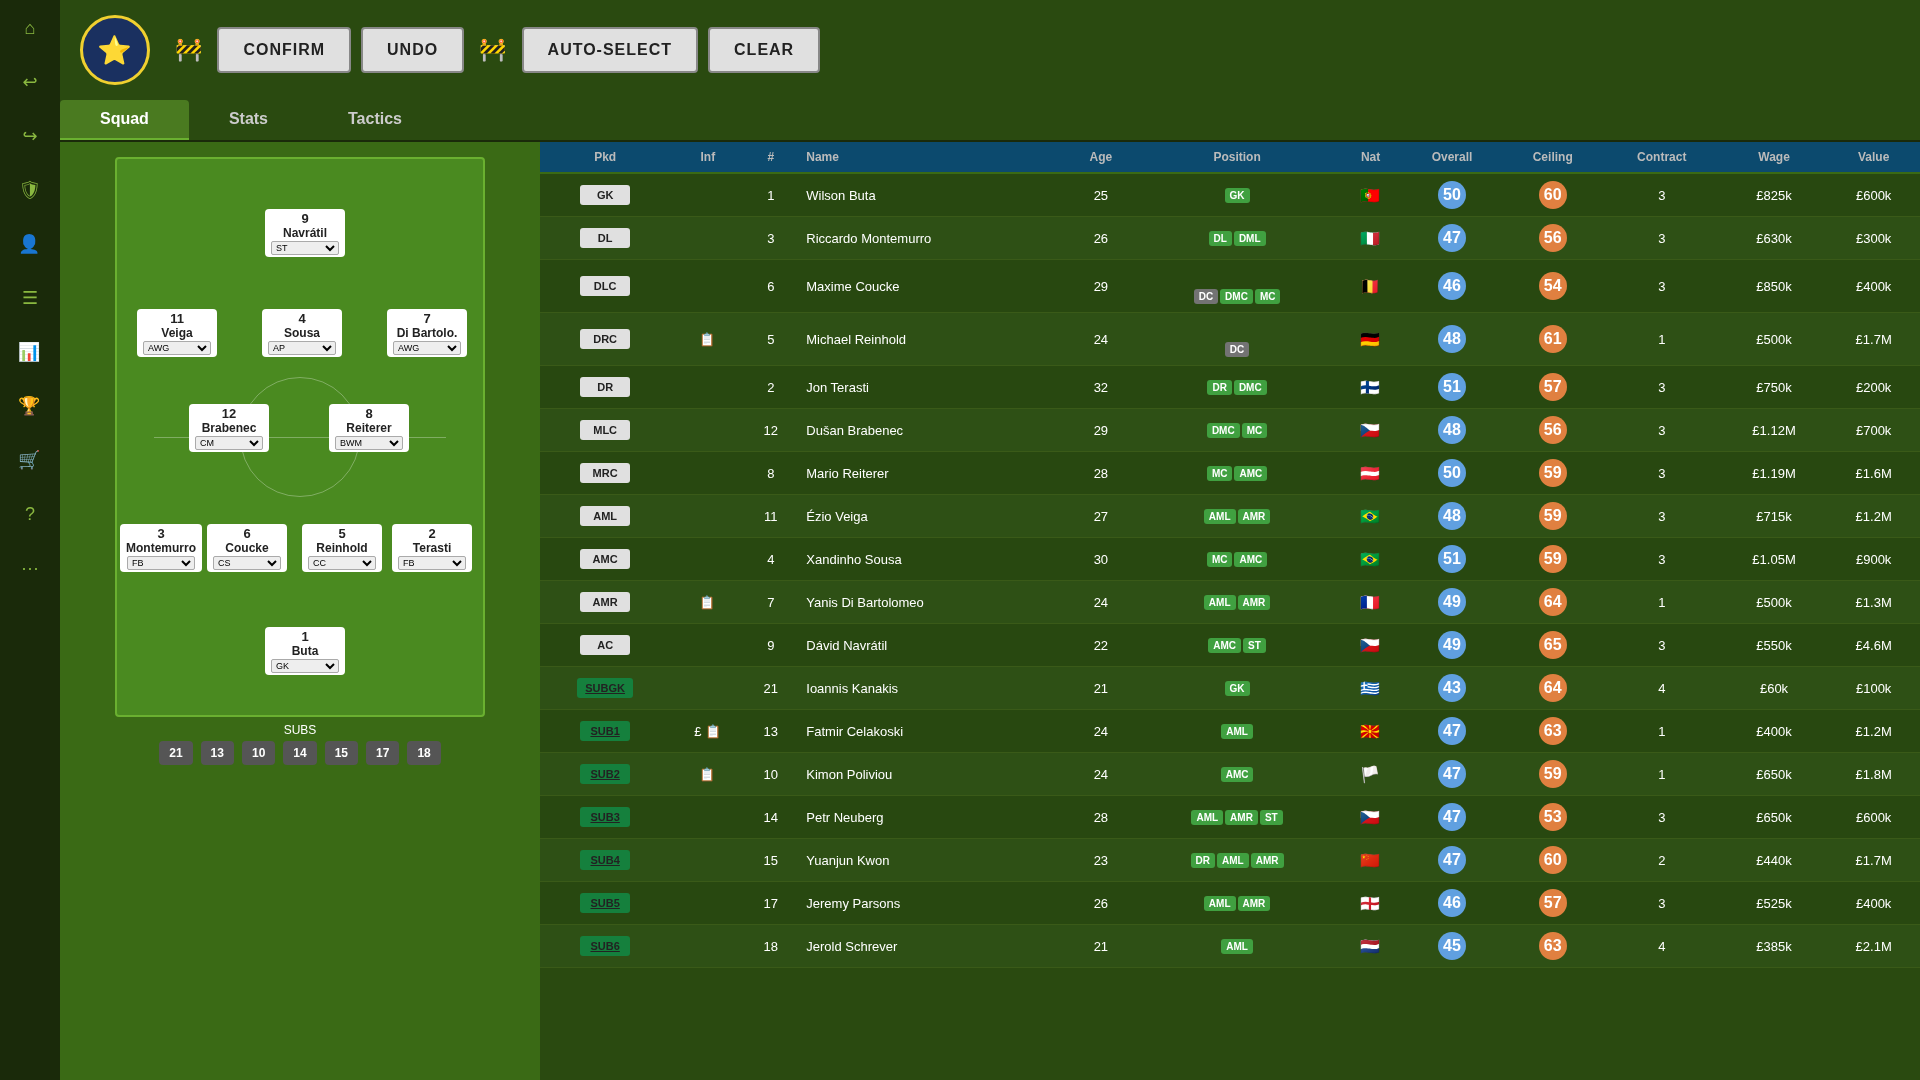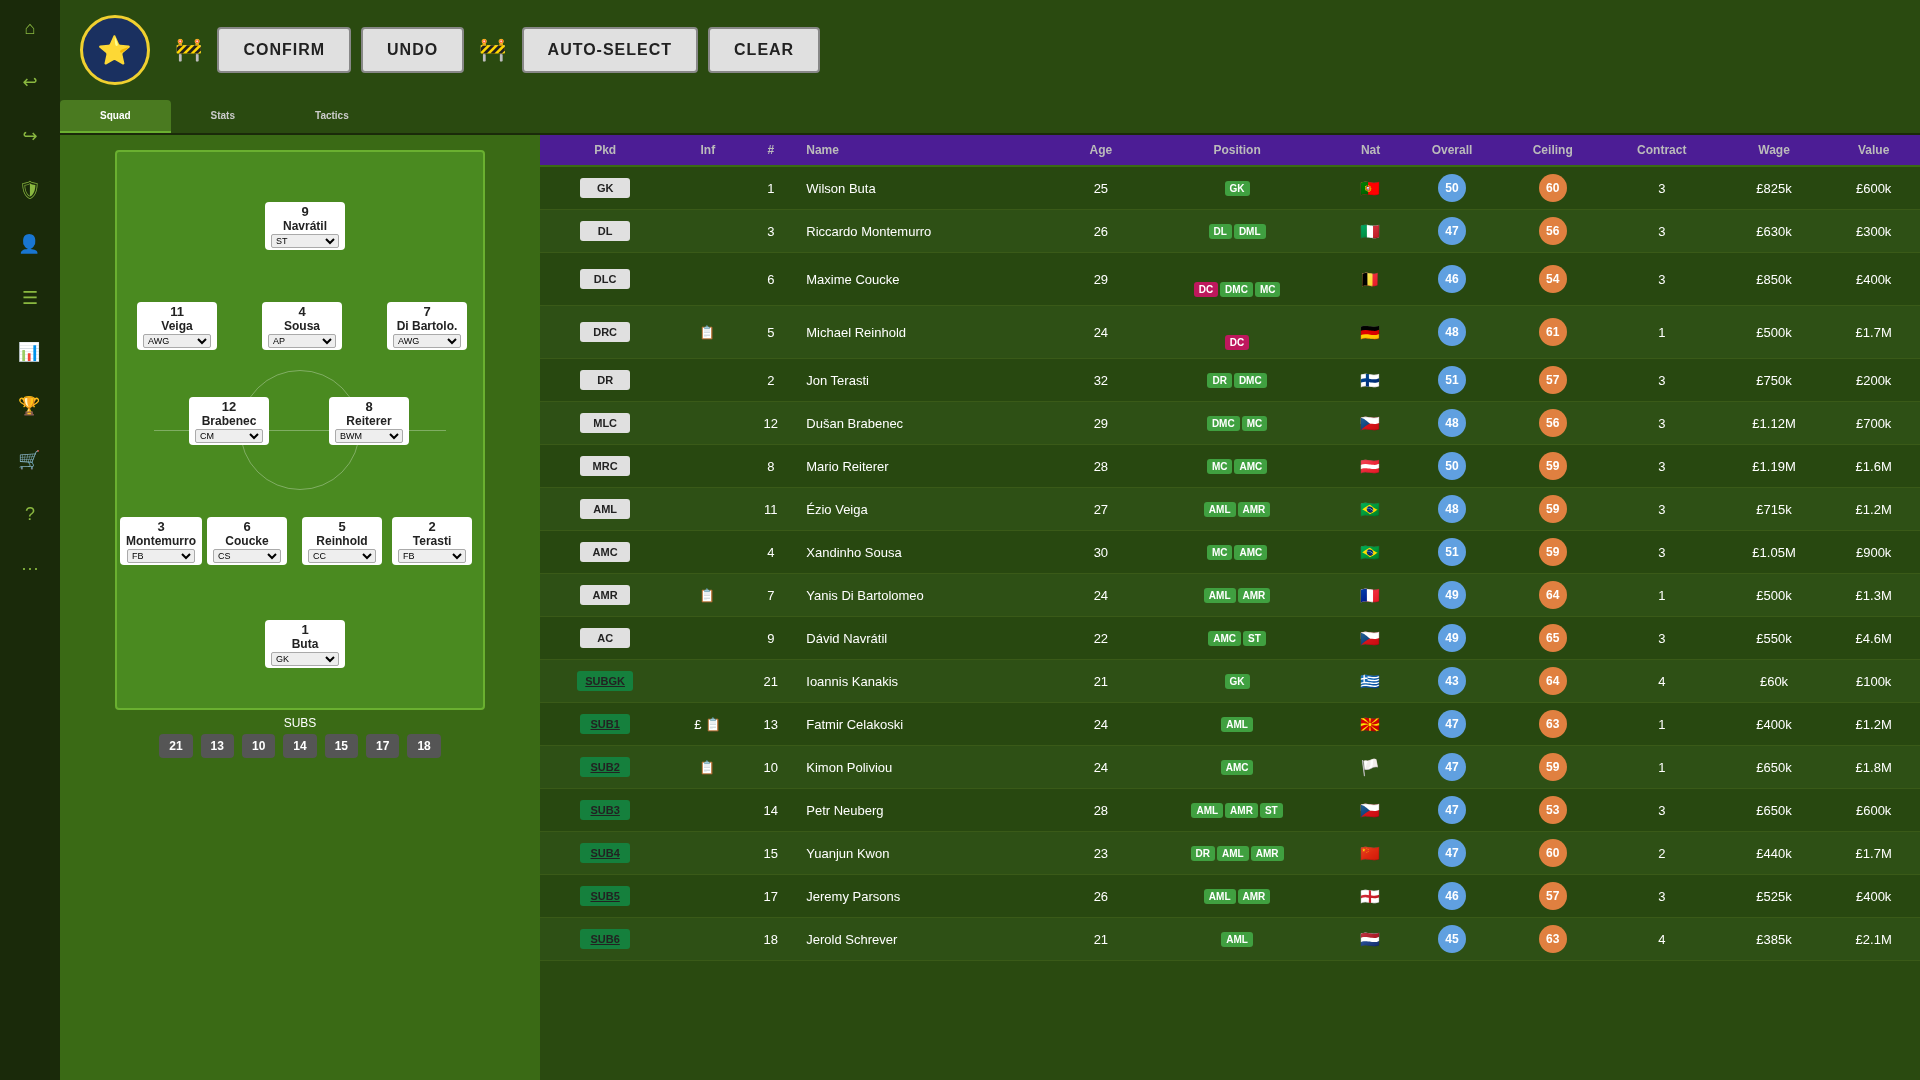--- a/index.html
+++ b/index.html
@@ -93,21 +93,21 @@
     
     .tabs {
       display: flex;
       background: #2a4a10;
       border-bottom: 2px solid #1a2a0a;
       flex-shrink: 0;
     }
     .tab {
       padding: 10px 40px;
       cursor: pointer;
-      font-size: 10px;
+      font-size: 16px;
       font-weight: 600;
       color: #ccc;
       border-radius: 4px 4px 0 0;
     }
     .tab.active {
       background: #4a7a20;
       color: #fff;
       border-bottom: 2px solid #6ab030;
     }
 
@@ -217,21 +217,21 @@
       flex: 1;
       overflow-y: auto;
       background: #2a4a10;
     }
     .player-table {
       width: 100%;
       border-collapse: collapse;
       font-size: 13px;
     }
     .player-table thead th {
-      background: #4c1d95;
+      background: #0c4a6e;
       color: #bbb;
       padding: 8px 6px;
       text-align: center;
       font-size: 12px;
       font-weight: 600;
       position: sticky;
       top: 0;
       z-index: 10;
       border-bottom: 2px solid #3a6a15;
     }
@@ -267,37 +267,37 @@
       display: inline-block;
       padding: 2px 5px;
       border-radius: 3px;
       font-size: 10px;
       font-weight: 700;
       margin: 1px;
     }
     .pos-gk { background: #40a040; color: #fff; }
     .pos-dl { background: #40a040; color: #fff; }
     .pos-dml { background: #40a040; color: #fff; }
-    .pos-dc { background: #be185d; color: #fff; margin-top: 22px; }
+    .pos-dc { background: #737373; color: #fff; margin-top: 22px; }
     .pos-dmc { background: #40a040; color: #fff; }
     .pos-mc { background: #40a040; color: #fff; }
     .pos-dr { background: #40a040; color: #fff; }
     .pos-aml { background: #40a040; color: #fff; }
     .pos-amr { background: #40a040; color: #fff; }
     .pos-amc { background: #40a040; color: #fff; }
     .pos-st { background: #40a040; color: #fff; }
 
     
     .stat-circle {
       display: inline-block;
       width: 28px;
       height: 28px;
       border-radius: 50%;
       line-height: 28px;
-      font-size: 12px;
+      font-size: 16px;
       font-weight: 700;
     }
     .overall { background: #60a0e0; color: #fff; }
     .ceiling { background: #e08040; color: #fff; }
 
     
     .flag { font-size: 16px; }
 
     
     .player-list-panel::-webkit-scrollbar { width: 8px; }

